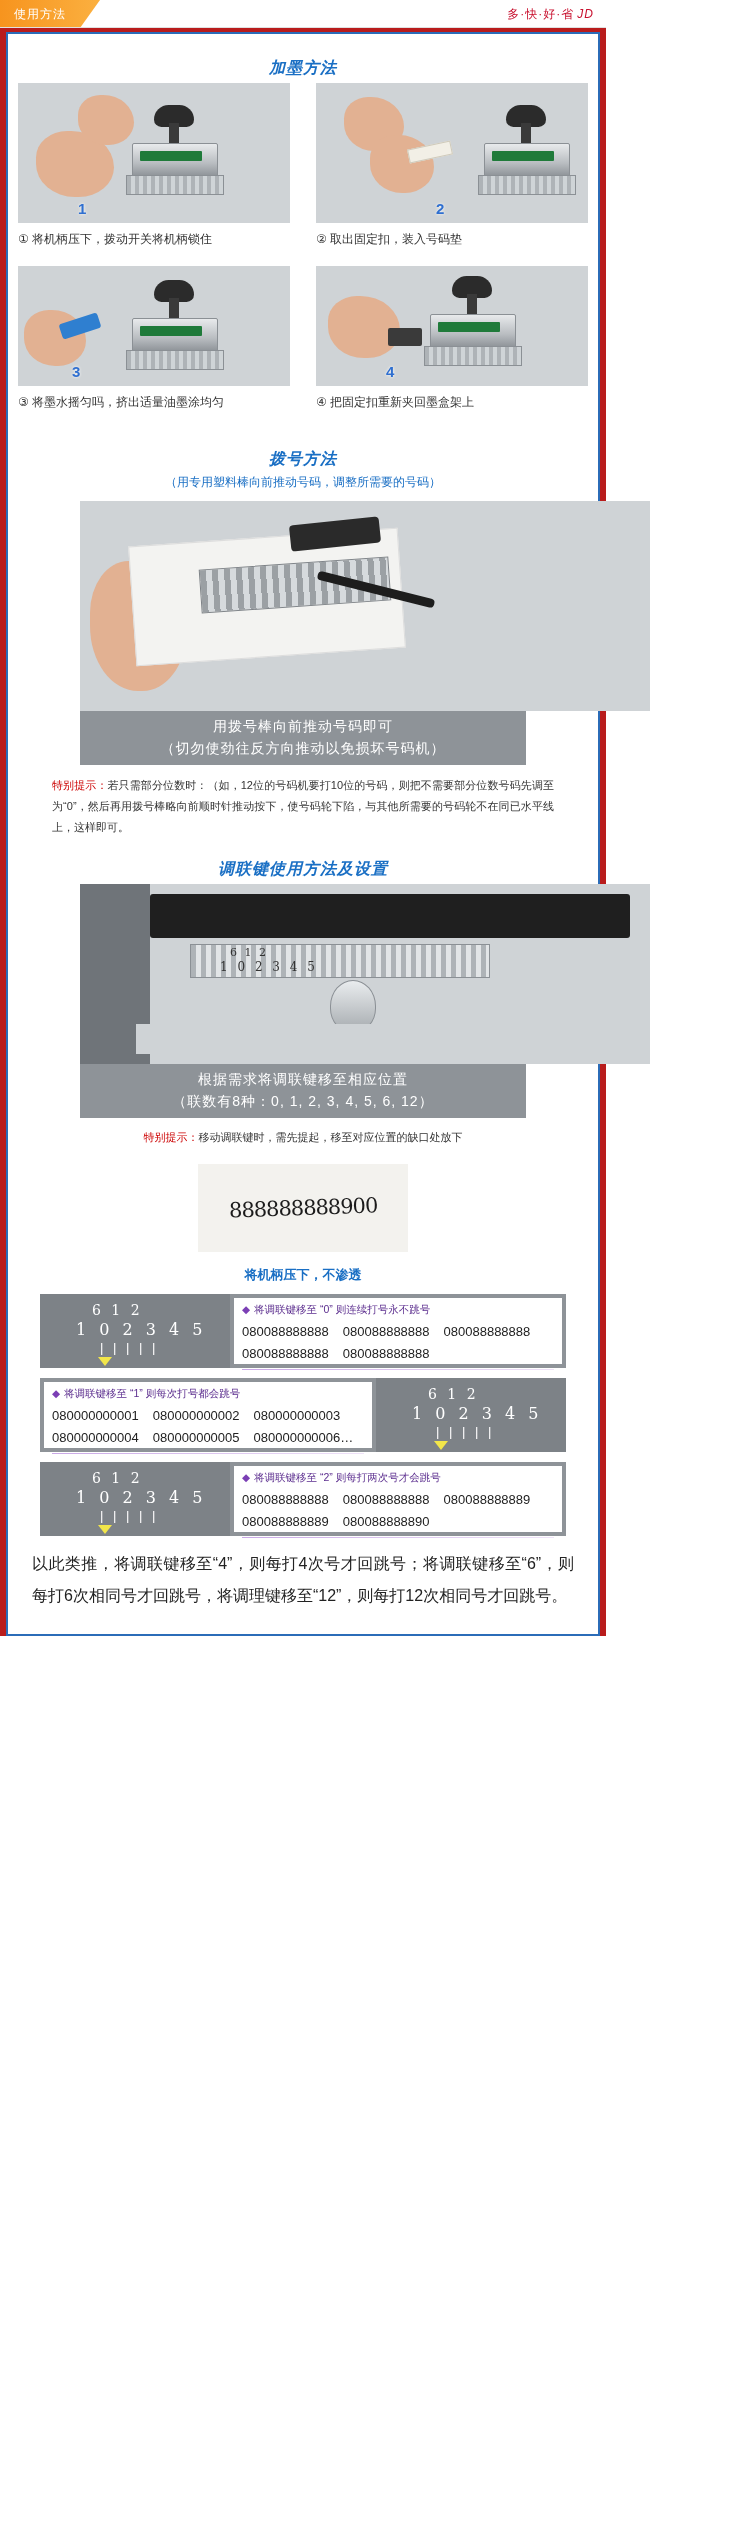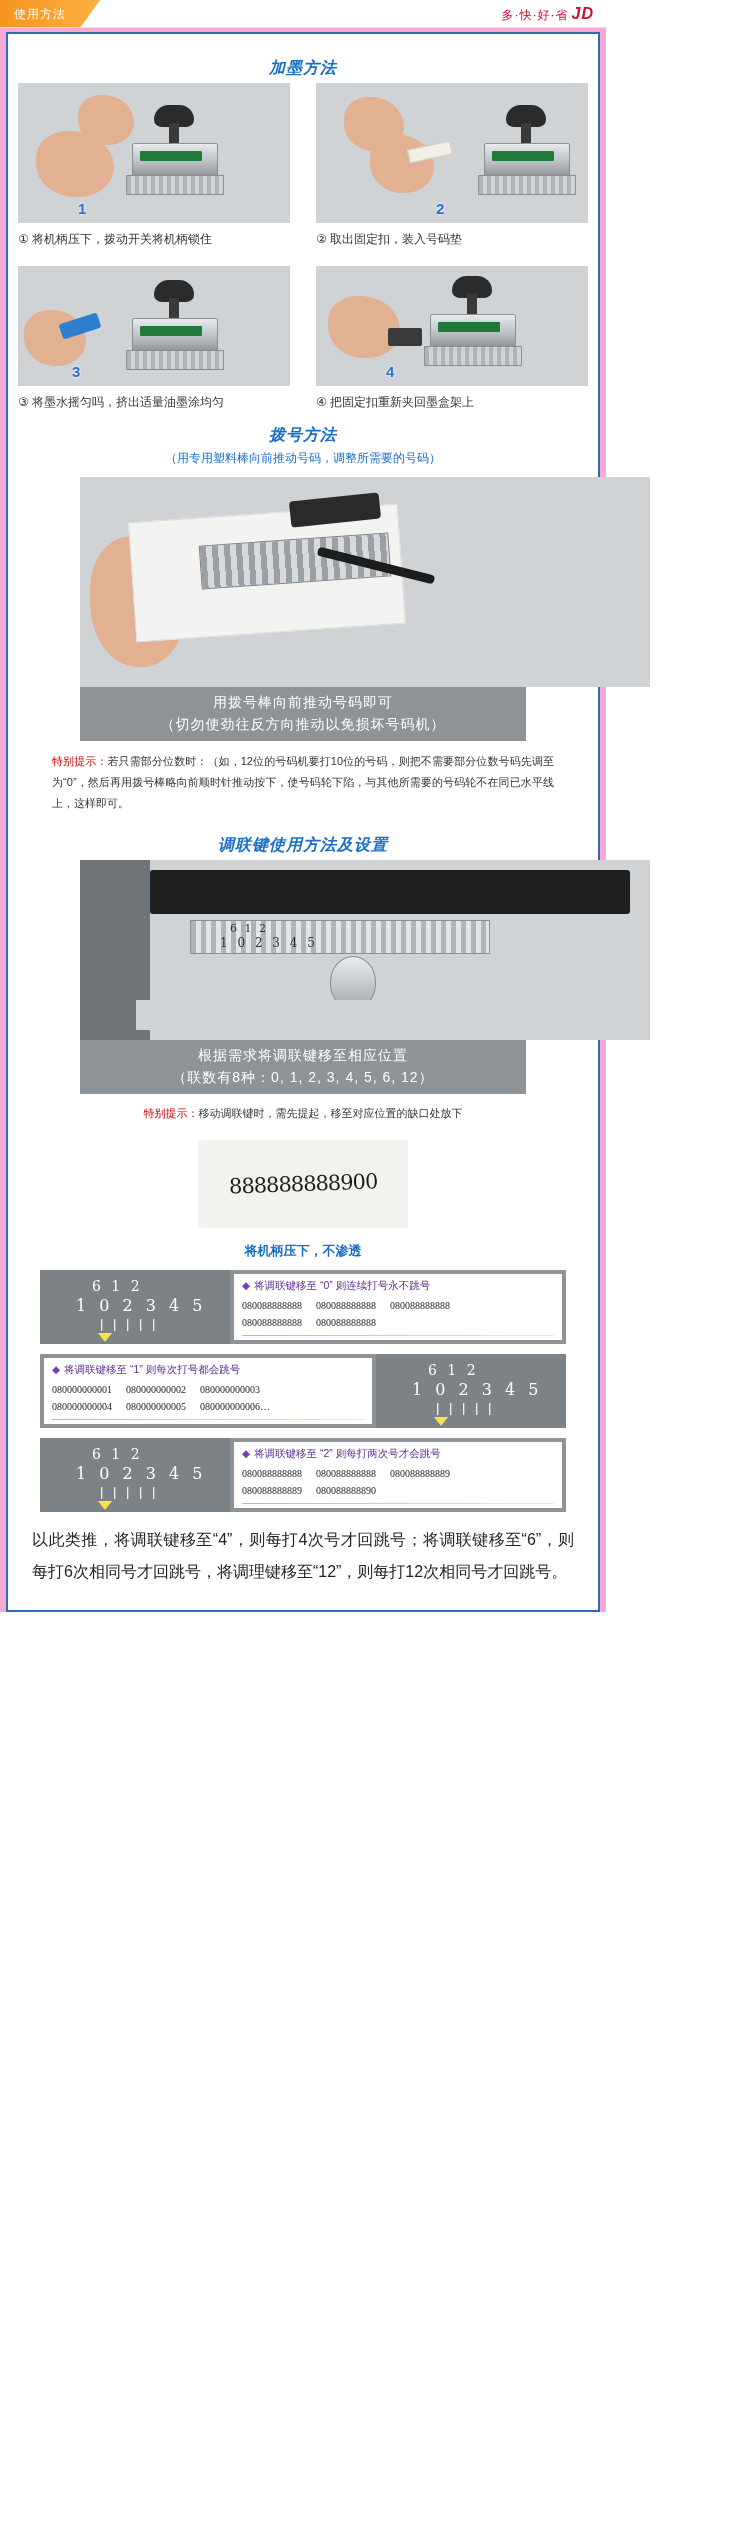--- a/index.html
+++ b/index.html
@@ -6,21 +6,21 @@
   html, body { margin: 0; padding: 0; }
   body {
     width: 743px;
     font-family: "Liberation Sans", "DejaVu Sans", sans-serif;
     background: #ffffff;
     color: #222;
   }
   .page {
     width: 606px;
     position: relative;
-    background: #f9a8d4;
+    background: #b91c1c;
   }
 
   
   .header {
     height: 28px;
     position: relative;
     background: #ffffff;
     border-bottom: 1px solid #e0e0e0;
     overflow: hidden;
   }
@@ -38,22 +38,22 @@
   }
   .header-brand {
     position: absolute;
     right: 12px; top: 0;
     line-height: 28px;
     font-size: 12px;
     color: #c8102e;
     letter-spacing: 1px;
   }
   .header-brand .jd {
-    font-weight: bold;
-    font-size: 16px;
+    font-weight: normal;
+    font-size: 12px;
     font-style: italic;
     margin-left: 3px;
   }
 
   
   .frame {
     border: 2px solid #2b6cb8;
     margin: 4px 6px 6px 6px;
     padding: 14px 10px 16px 10px;
     background: #fff;
@@ -249,22 +249,22 @@
     margin: 4px;
     padding: 5px 8px;
   }
   .panel-doc .hdr {
     font-size: 10.5px;
     color: #5b2d8e;
     margin-bottom: 4px;
   }
   .panel-doc .hdr .dia { color: #7b3fb5; margin-right: 4px; }
   .panel-doc .rows {
-    font-family: Liberation Serif, serif;
-    font-size: 10px;
+    font-family: Liberation Sans, sans-serif;
+    font-size: 13px;
     color: #222;
     line-height: 1.75;
   }
   .panel-doc .rows .r { display: flex; gap: 14px; }
   .panel-doc .rows .r span { white-space: nowrap; }
   .panel-doc .rule {
     height: 1px;
     background: linear-gradient(90deg,#c9a8e6,#efe3f8);
     margin-top: 3px;
   }
@@ -357,21 +357,21 @@
               <div class="m-base"></div>
           </div>
           <div class="hand" style="left:12px;top:30px;width:72px;height:62px;"></div>
           <div style="position:absolute;left:72px;top:62px;width:34px;height:18px;background:#3a3a3a;border-radius:2px;"></div>
           <div class="badge" style="left:70px;bottom:6px;">4</div>
         </div>
         <div class="caption">④  把固定扣重新夹回墨盒架上</div>
       </div>
     </div>
 
-    <h2 class="section-title" style="margin-top:14px">拨号方法</h2>
+    <h2 class="section-title" style="margin-top:38px">拨号方法</h2>
     <p class="section-sub">（用专用塑料棒向前推动号码，调整所需要的号码）</p>
 
     <div class="photo photo-big" style="height:210px;margin:0 62px;">
       <div class="hand" style="left:10px;top:60px;width:96px;height:130px;"></div>
       <div style="position:absolute;left:52px;top:36px;width:270px;height:120px;background:#f3f3f1;border:1px solid #ddd;transform:rotate(-4deg);"></div>
       <div style="position:absolute;left:120px;top:62px;width:190px;height:44px;background:repeating-linear-gradient(90deg,#9ba0a4 0 6px,#d6dadd 6px 12px);border:1px solid #7d8287;transform:rotate(-4deg);"></div>
       <div style="position:absolute;left:210px;top:20px;width:90px;height:26px;background:#2a2a2a;border-radius:4px;transform:rotate(-6deg);"></div>
       <div style="position:absolute;left:236px;top:84px;width:120px;height:9px;background:#1d1d1d;transform:rotate(14deg);border-radius:4px;"></div>
     </div>
 

